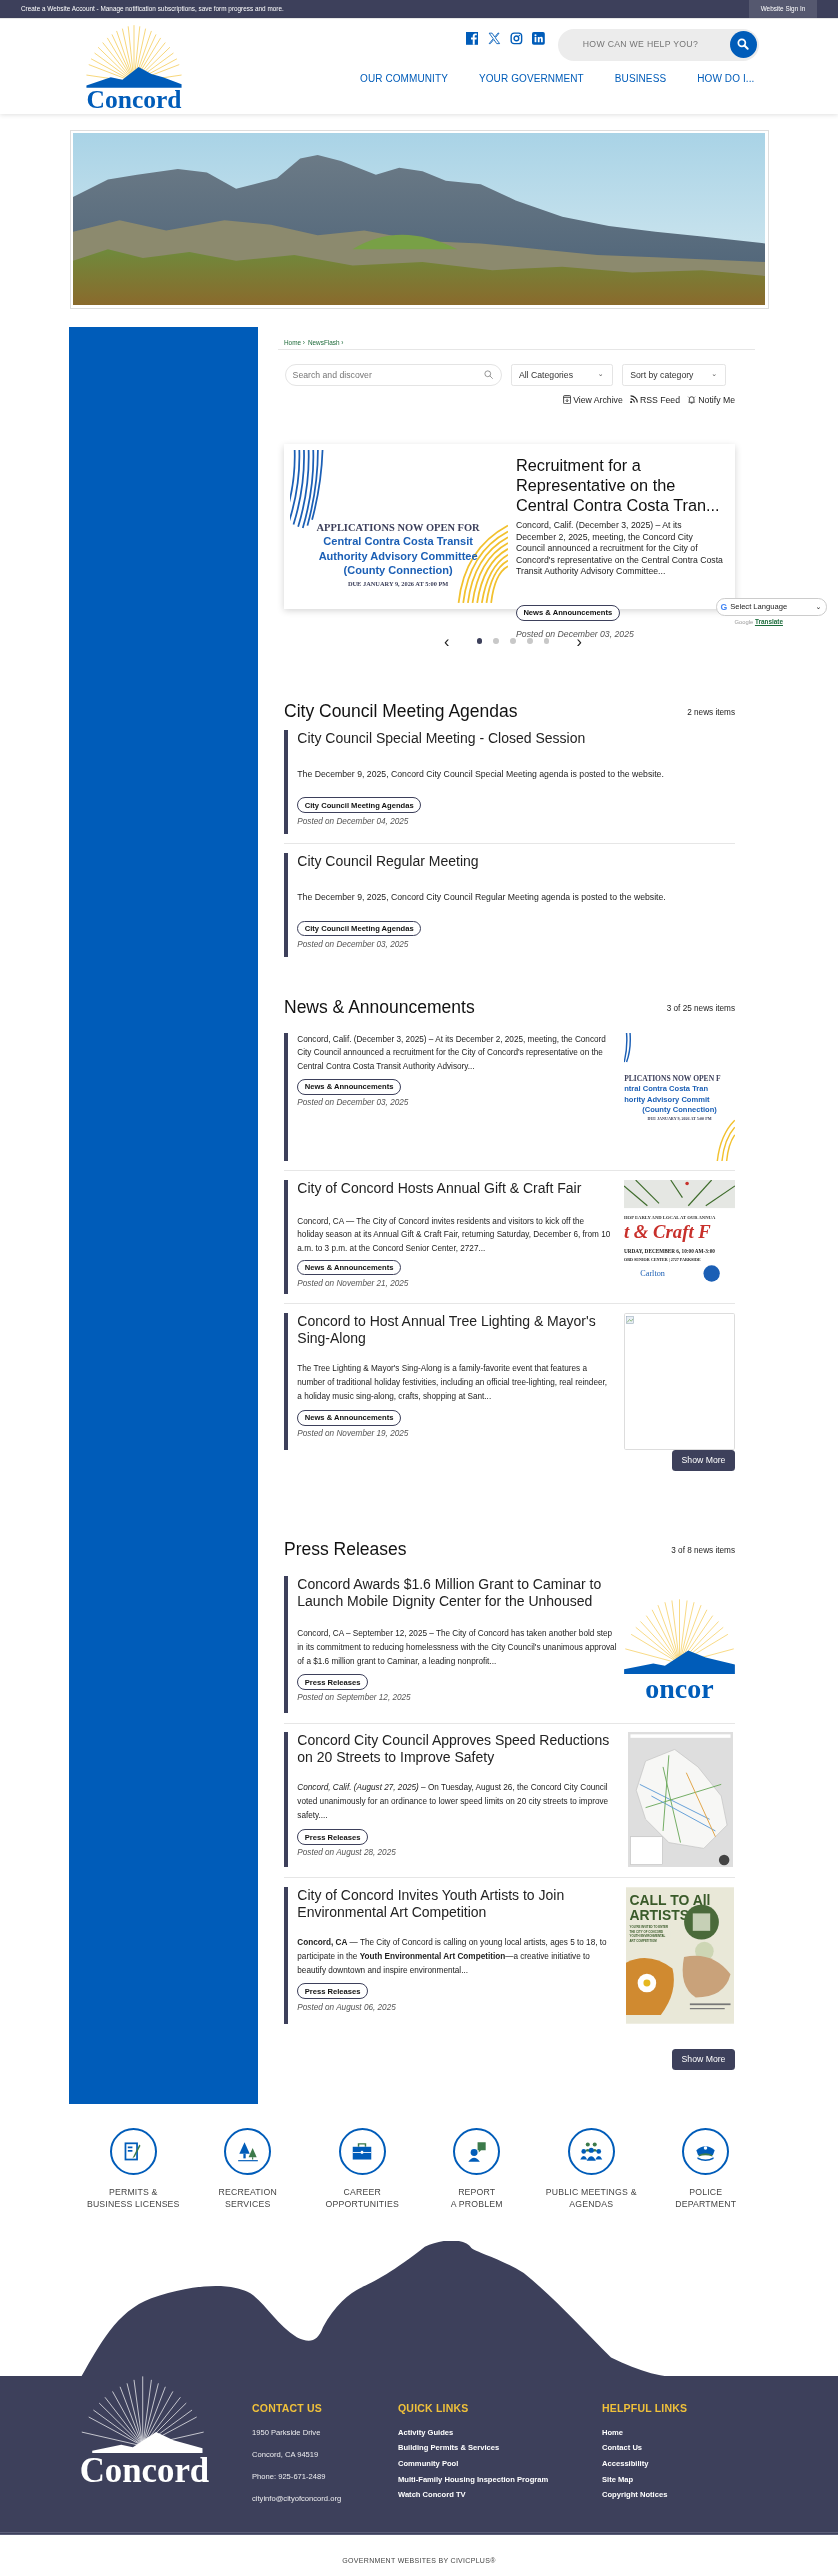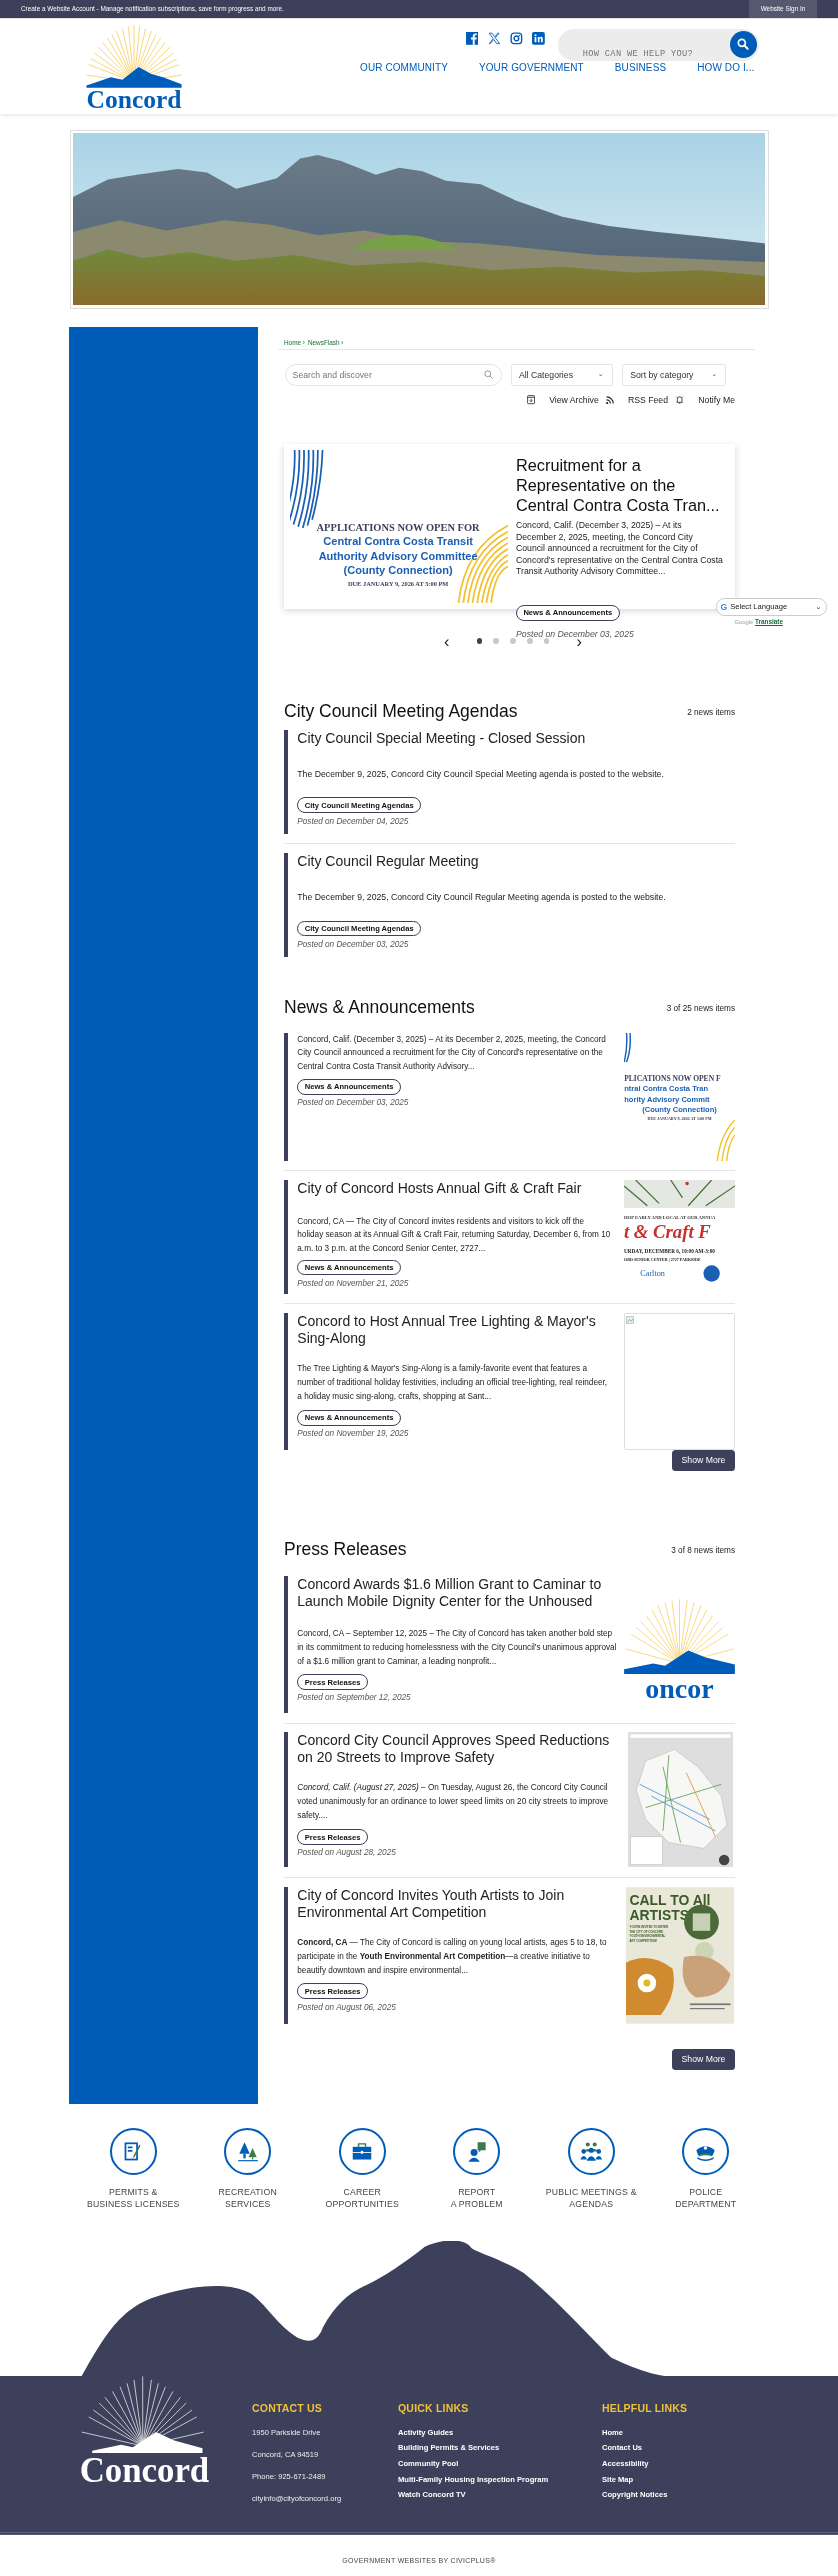--- a/index.html
+++ b/index.html
@@ -11,23 +11,23 @@
   .topbar { position: absolute; top: 0; left: 0; width: 838px; height: 17.5px; background: #3d405b; color: #fff; font-size: 6.4px; }
   .topbar .msg { position: absolute; left: 21px; top: 5.2px; }
   .topbar .signin { position: absolute; right: 21px; top: 0; height: 17.5px; width: 68px; background: #55586f; text-align: center; line-height: 17.5px; font-size: 6.4px; }
 
   
   .header { position: absolute; top: 17.5px; left: 0; width: 838px; height: 96px; background: #fff; box-shadow: 0 2.3px 4.7px rgba(0,0,0,0.12); border-top: 1.7px solid #e6e6e6; }
   .logo { position: absolute; left: 76px; top: 5.8px; width: 116px; height: 87px; }
   .socials { position: absolute; left: 465px; top: 13.4px; display: flex; gap: 8.2px; }
   .soc { width: 14px; height: 14px; color: #005cb9; display: flex; align-items: center; justify-content: center; }
   .hsearch { position: absolute; left: 558px; top: 10px; width: 201px; height: 32px; background: #ececec; border-radius: 16.3px; }
-  .hsearch input { position: absolute; left: 12.8px; top: 20px; width: 146px; border: none; background: transparent; font-size: 8.7px; color: #444; font-family: Liberation Mono, monospace; letter-spacing: 0.3px; outline: none; padding-left: 12px; }
+  .hsearch input { position: absolute; left: 12.8px; top: 10px; width: 146px; border: none; background: transparent; font-size: 8.7px; color: #444; font-family: Liberation Sans, sans-serif; letter-spacing: 0.3px; outline: none; padding-left: 12px; }
   .hsearch .sbtn { position: absolute; right: 2.3px; top: 2.3px; width: 27px; height: 27px; border-radius: 50%; background: #005cb9; display: flex; align-items: center; justify-content: center; }
-  .mainnav { position: absolute; left: 360px; top: 43px; display: flex; gap: 0; }
+  .mainnav { position: absolute; left: 360px; top: 54px; display: flex; gap: 0; }
   .mainnav a { color: #005cb9; font-size: 10px; letter-spacing: 0.1px; margin-right: 31px; white-space: nowrap; }
 
   
   .hero { position: absolute; left: 70px; top: 130px; width: 699px; height: 179px; border: 1.2px solid #ddd; padding: 2.3px; background: #fff; }
   .hero .photo { width: 100%; height: 100%; overflow: hidden; }
 
   
   .sidebar { position: absolute; left: 69px; top: 327px; width: 189px; height: 1777px; background: #005cb9; }
 
   
@@ -36,21 +36,21 @@
   .breadcrumb span { margin-right: 1.2px; }
   .hr { height: 0.6px; background: #e6e6e6; width: 477px; margin-left: -5.8px; }
   .filters { display: flex; margin-top: 14px; gap: 9.3px; padding-left: 0.6px; }
   .fsearch { position: relative; width: 217px; height: 22px; border: 0.6px solid #e4e4e4; border-radius: 11px; }
   .fsearch input { position: absolute; left: 7px; top: 5.8px; border: none; font-size: 8.7px; width: 175px; color: #444; font-family: "Liberation Sans", sans-serif; outline: none; background: transparent; }
   .fsearch .ic { position: absolute; right: 7px; top: 5.8px; }
   .fsel { position: relative; width: 102px; height: 22px; border: 0.6px solid #e4e4e4; border-radius: 2.3px; font-size: 8.7px; padding: 5.8px 7px; color: #333; }
   .fsel.sort { width: 104px; }
   .fsel .chev { position: absolute; right: 8.2px; top: 5.2px; font-size: 7px; color: #555; }
   .actions { display: flex; justify-content: flex-end; gap: 7px; margin-top: 9.3px; font-size: 8.7px; color: #222; padding-right: 0; width: 451px; }
-  .actions .act { display: flex; align-items: center; gap: 14px; }
+  .actions .act { display: flex; align-items: flex-start; gap: 2px; }
 
   
   .carousel { position: absolute; left: 0; top: 118px; width: 451px; height: 163px; background: #fff; box-shadow: 0 1.7px 7px rgba(0,0,0,0.18); }
   .carousel .img { position: absolute; left: 5.8px; top: 5.8px; width: 218px; height: 151px; }
   .carousel .title { position: absolute; left: 232px; top: 10.5px; width: 210px; font-size: 16.3px; line-height: 20.4px; color: #111; }
   .carousel .desc { position: absolute; left: 232px; top: 76px; width: 207px; font-size: 8.7px; line-height: 11.6px; color: #222; }
   .tag-pill { display: inline-block; border: 1.2px solid #3d405b; border-radius: 9.3px; padding: 2.3px 6.4px; font-size: 7.6px; font-weight: bold; color: #111; background: #fff; }
   .carousel .posted { position: absolute; left: 232px; top: 186px; font-size: 8.7px; color: #555; font-style: italic; }
   .car-nav { position: absolute; top: 300px; left: 154px; display: flex; align-items: center; gap: 0; }
   .car-nav .arr { font-size: 16.3px; color: #222; width: 17.5px; text-align: center; line-height: 16.3px; }

